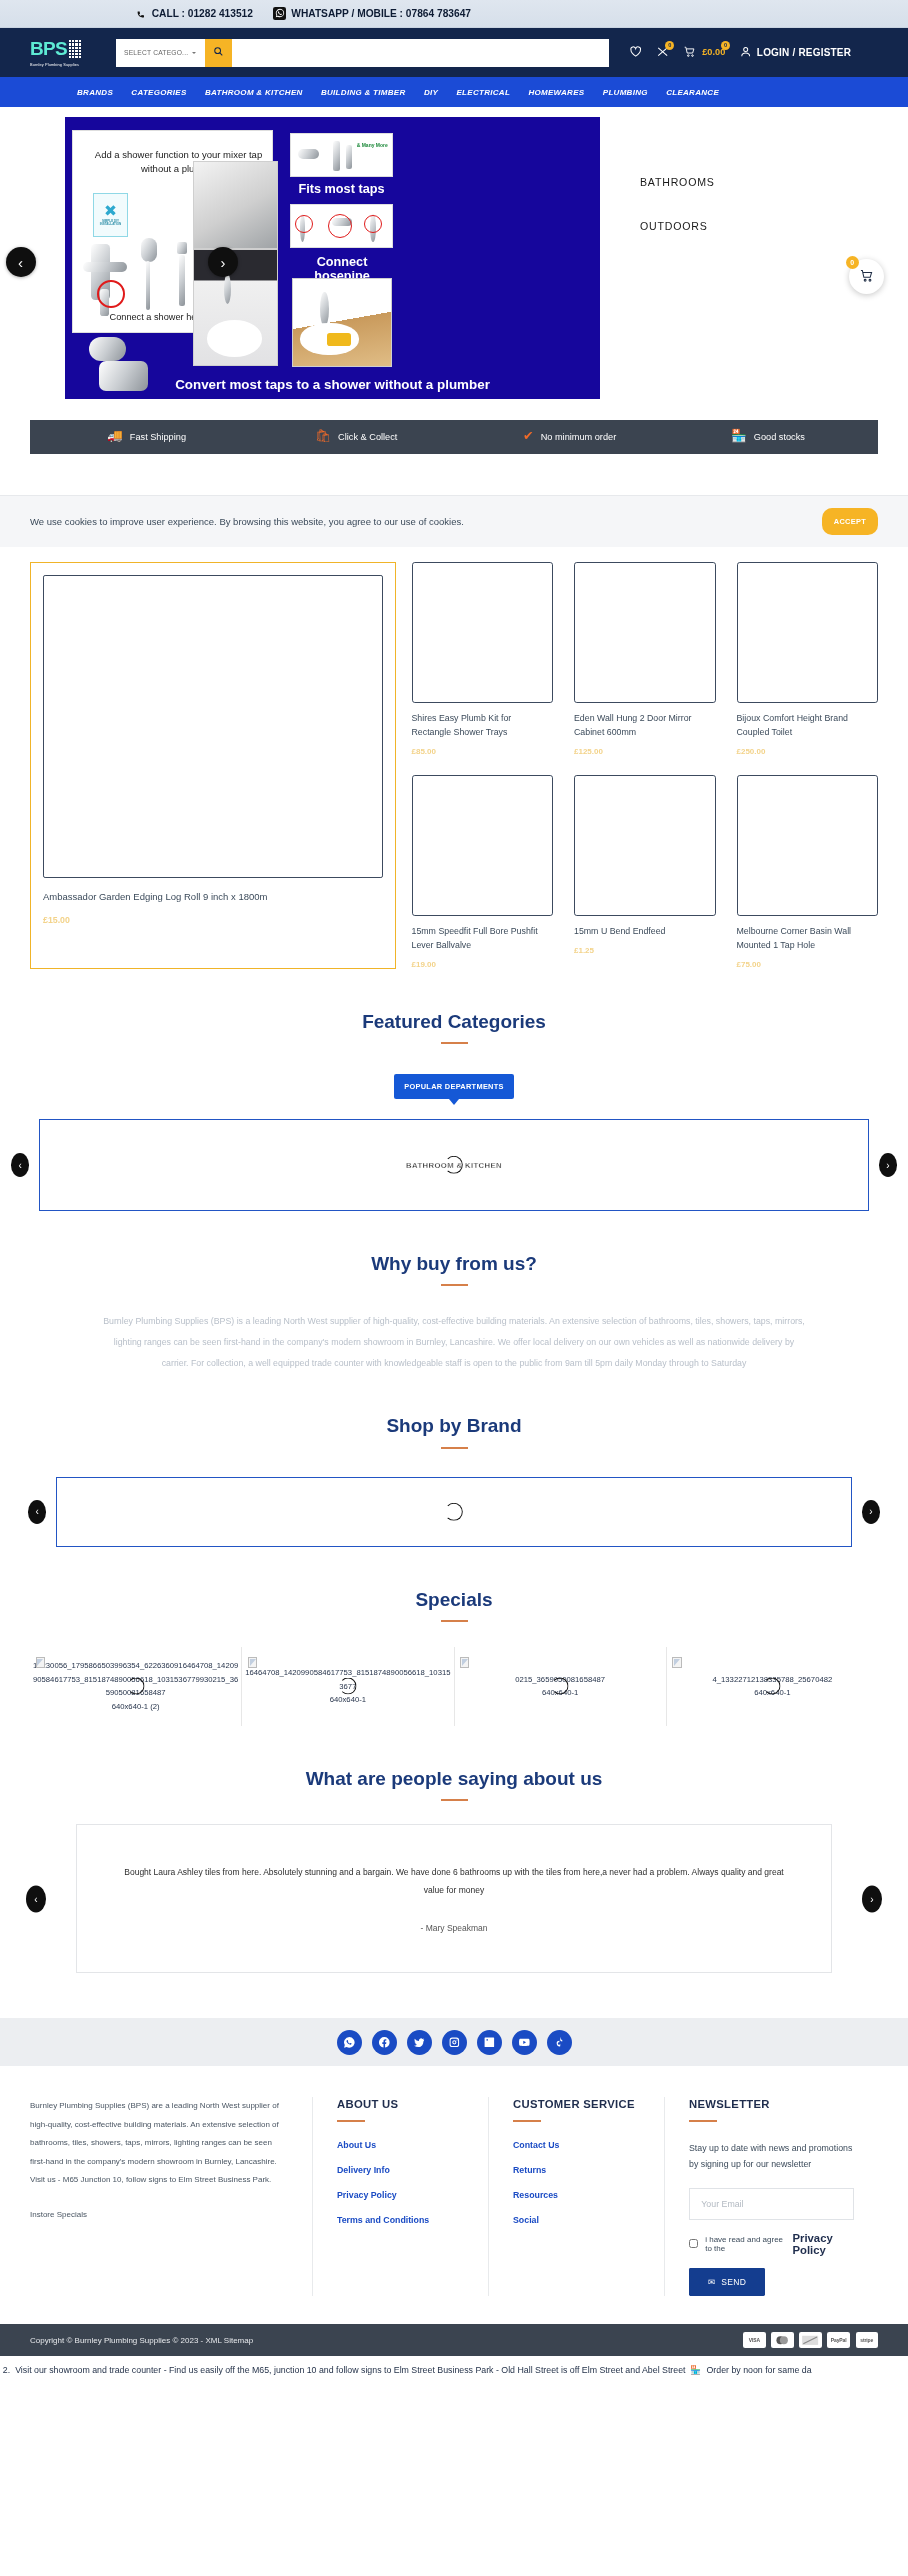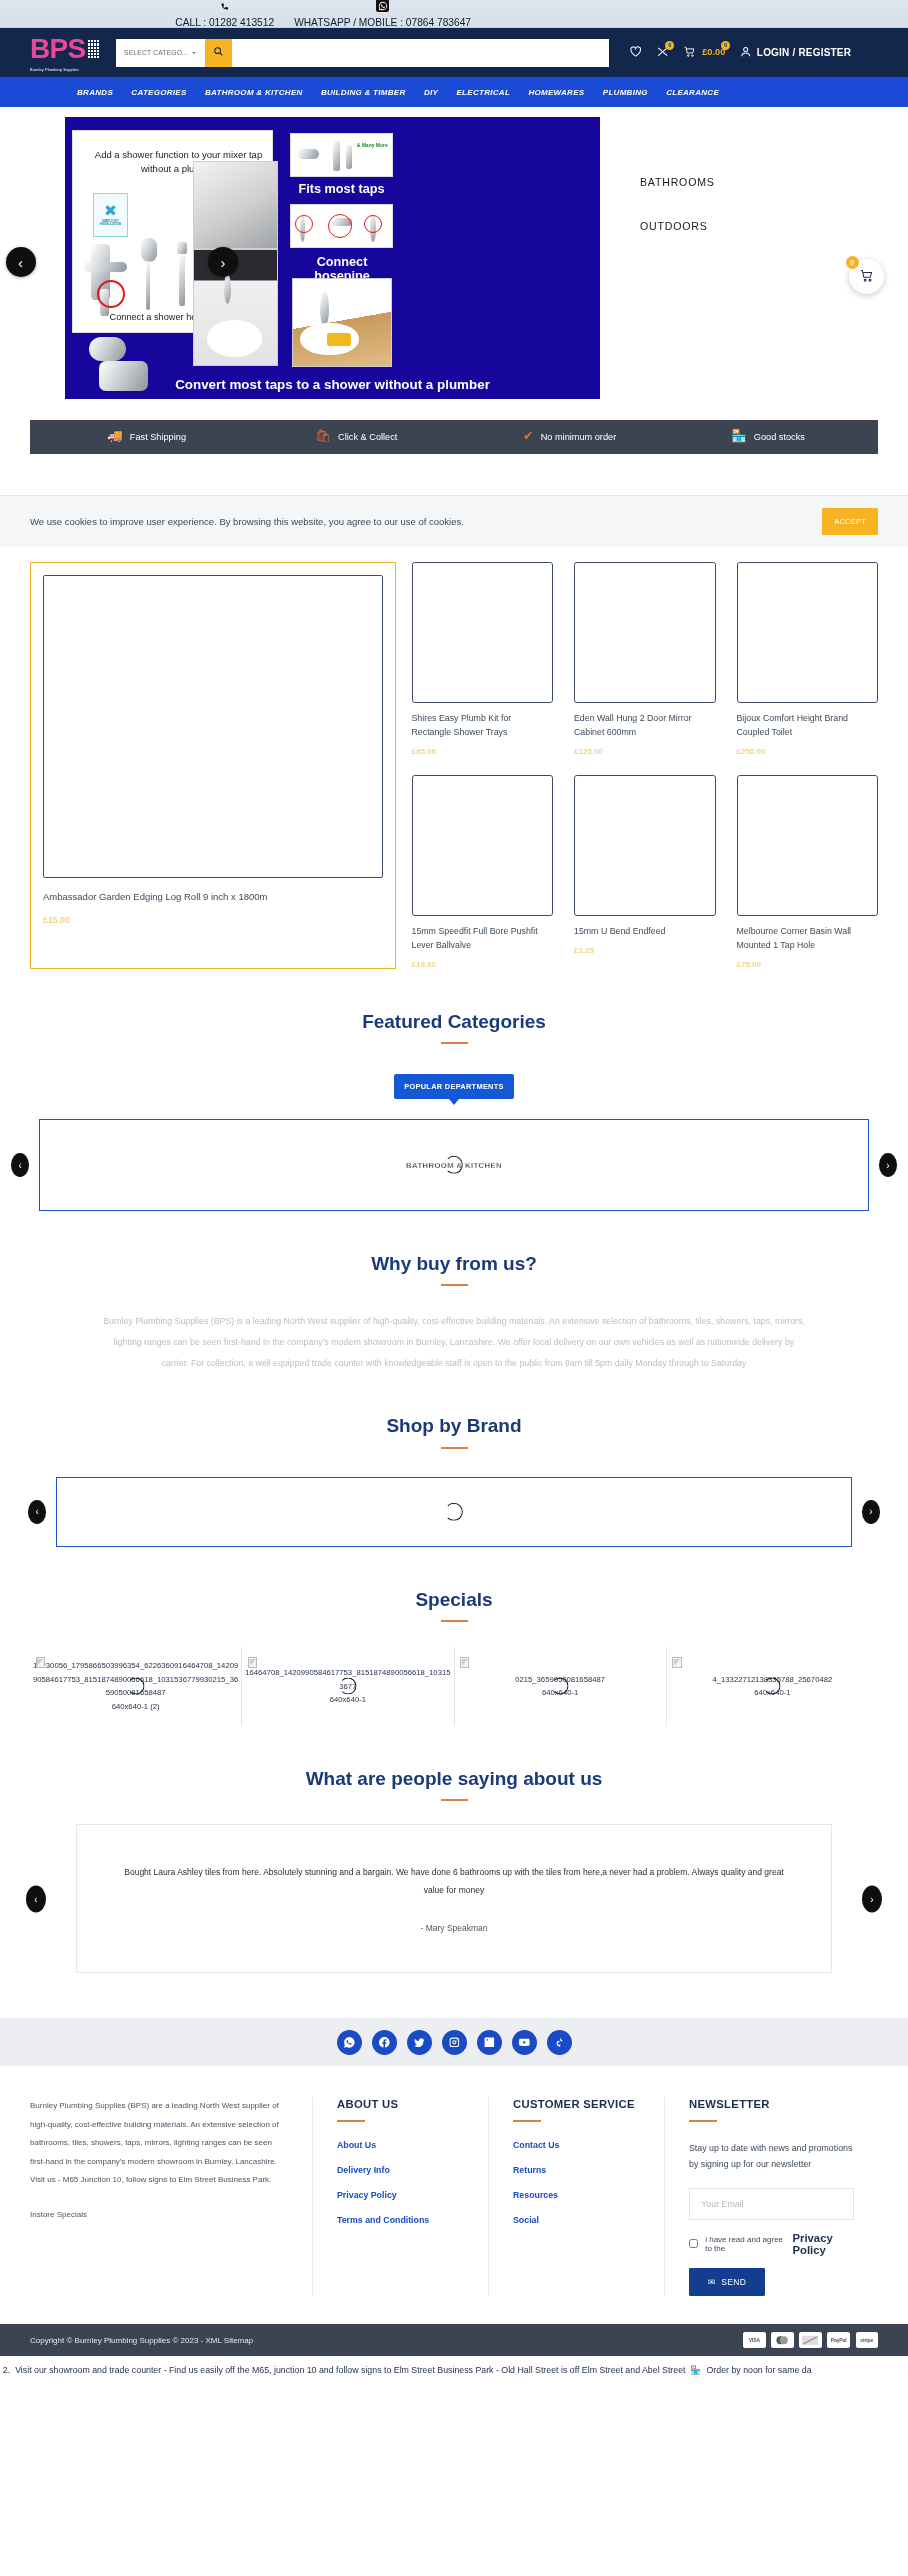--- a/index.html
+++ b/index.html
@@ -17,41 +17,41 @@
     height: 28px;
     background: linear-gradient(to bottom,#dfe6ef,#d6dfea);
     display: flex;
     align-items: center;
     justify-content: flex-end;
     padding-right: 437px;
     border-bottom: 0.7px solid #c9d3e0;
   }
   .topbar-item {
     display: flex; align-items: center; gap: 5px;
-    font-size: 10.2px; font-weight: normal; color: #0d1b33;
-    margin-left: 20px; white-space: nowrap; flex-direction: column;
+    font-size: 10.2px; font-weight: bold; color: #0d1b33;
+    margin-left: 20px; white-space: nowrap;
   }
   .ico-phone { width: 12px; height: 12px; display:inline-block; }
   .ico-wa {
     width: 13.4px; height: 13.4px; background:#111; border-radius:2.1px;
     display:flex;align-items:center;justify-content:center;
   }
   .ico-wa svg { width:10px;height:10px; }
 
   
   .header {
     height: 49px;
     background: #13264c;
     display: flex; align-items: center;
     padding: 0 30px;
     gap: 0;
   }
   .logo { width: 70px; display:flex; flex-direction:column; align-items:flex-start; }
   .logo-main { display:flex; align-items:center; }
-  .logo-bps { font-size:28px; font-weight:bold; color:#ec4899; letter-spacing:-0.7px; font-family:"Liberation Sans",sans-serif; }
+  .logo-bps { font-size:19px; font-weight:bold; color:#5eead4; letter-spacing:-0.7px; font-family:"Liberation Sans",sans-serif; }
   .logo-grid { display:grid; grid-template-columns:repeat(4,2.1px); grid-template-rows:repeat(6,2.1px); gap:1.1px; margin-left:2.1px; }
   .logo-grid i { background:#fff; display:block; width:2.1px; height:2.1px; }
   .logo-sub { font-size:3.9px; color:#fff; letter-spacing:0.1px; margin-top:1.4px; }
 
   .searchwrap {
     flex: 1; height: 28px; display:flex; align-items:stretch;
     background:#fff; margin-left: 15.5px; max-width: 493px;
   }
   .searchwrap input {
     flex:1; border:none; outline:none; padding:0 10px;
@@ -159,22 +159,22 @@
   .feat span.t { color:#fff; font-size:9.2px; }
   .feat .ic { color:#f06a28; font-size:12.7px; line-height:1; }
 
   
   .cookie {
     margin-top: 41px; background:#f5f6f8; border-top:0.7px solid #e7e9ec;
     height: 52px; display:flex; align-items:center; padding: 0 30px;
   }
   .cookie p { font-size:9.5px; color:#3b4a5a; flex:1; }
   .cookie button {
-    background:#f6b425; color:#fff; border:none; font-size:7.4px; font-weight:normal;
-    letter-spacing:0.3px; padding:9.2px 12px; cursor:pointer; border-radius:1px;
+    background:#f6b425; color:#fff; border:none; font-size:7.4px; font-weight:bold;
+    letter-spacing:0.3px; padding:9.2px 12px; cursor:pointer; border-radius:10px;
   }
 
   
   .showcase { display:flex; padding: 15.5px 30px 0 30px; gap: 15.5px; }
   .big-card { width: 366px; border:0.7px solid #f0b429; padding: 12px; }
   .big-img { width: 100%; height: 303px; border:0.7px solid #3c4a5e; border-radius:2.1px; background:#fff; }
   .big-title { font-size:9.5px; color:#3b4a5a; margin-top:12.7px; }
   .big-price { font-size:8.8px; color:#f3d38a; margin-top:12.7px; font-weight:bold; }
 
   .grid-right { flex:1; display:grid; grid-template-columns:repeat(3,1fr); gap: 18.3px 21px; }

